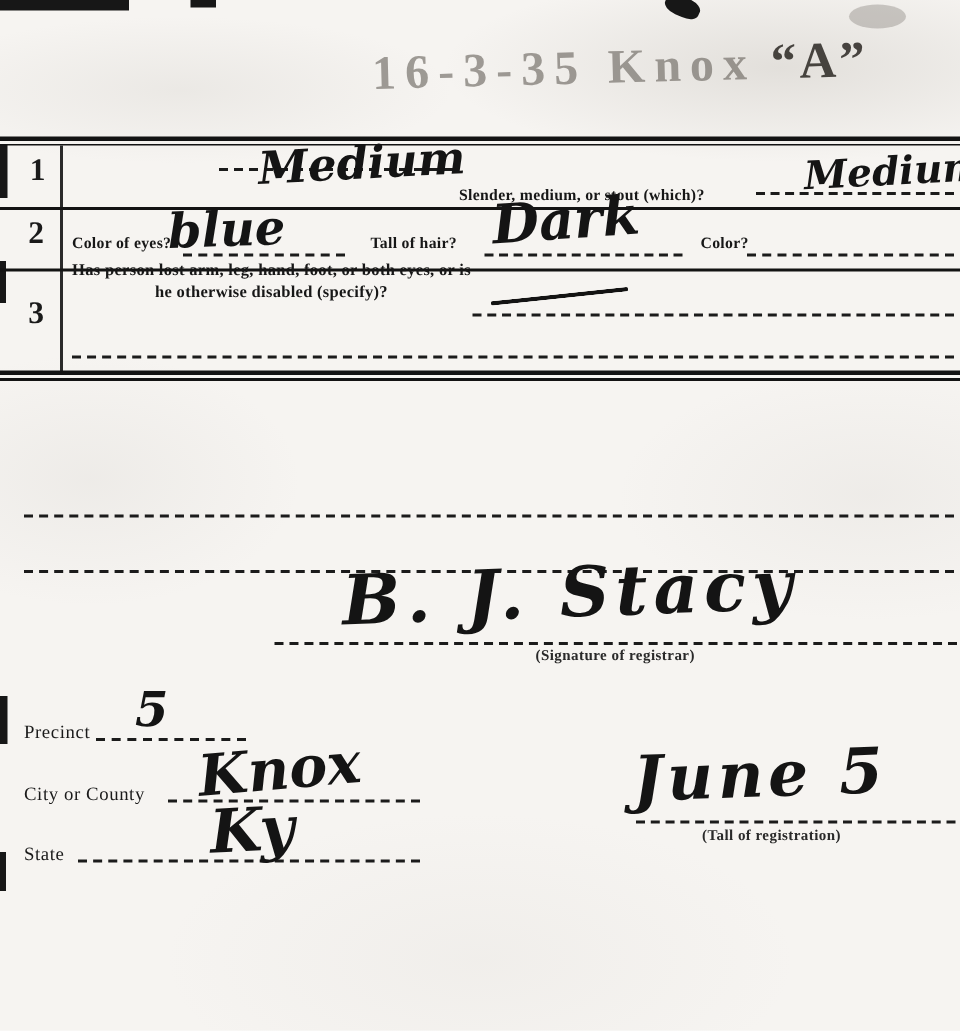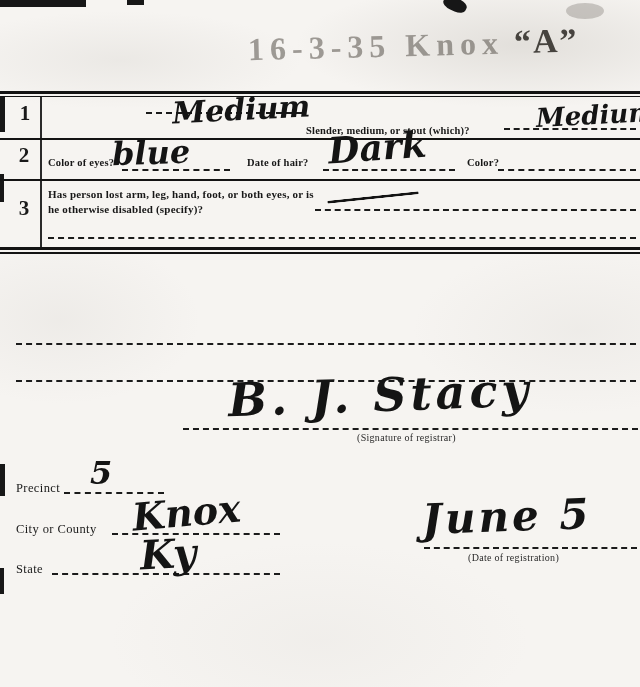--- a/index.html
+++ b/index.html
@@ -18,21 +18,21 @@
       #f6f4f1;
   }
   .abs{position:absolute;}
   
   .ptext{font-weight:bold;color:#171717;}
   .lbl-sm{font-size:9.5px;line-height:1.4;letter-spacing:.2px;}
   .lbl{font-size:10.5px;white-space:nowrap;letter-spacing:.2px;}
   .lbl-md{font-size:11px;line-height:1.4;letter-spacing:.2px;}
   .rownum{font-size:21px;font-weight:bold;width:22px;text-align:center;}
   .title{font-size:17px;font-weight:bold;letter-spacing:1.4px;}
-  .caption{font-size:10px;font-weight:normal;letter-spacing:.3px;color:#2a2a2a;}
+  .caption{font-size:10px;font-weight:bold;letter-spacing:.3px;color:#2a2a2a;}
   .fieldlbl{font-size:12.5px;font-weight:normal;letter-spacing:.4px;}
   
   .dl{height:0;border-bottom:2px dashed #1b1b1b;}
   .hline{left:0;right:0;background:#131313;}
   .vline{width:2px;background:#2a2a2a;}
   
   .hw{
     font-family:"DejaVu Serif",serif;
     font-style:italic;font-weight:bold;
     color:#141414;white-space:nowrap;
@@ -80,28 +80,28 @@
   <div class="abs dl" style="left:146px;top:112px;width:156px;"></div>
   <div class="abs hw" style="left:172px;top:92px;font-size:30px;transform:rotate(-3deg);">Medium</div>
   <div class="abs ptext lbl" style="left:306px;top:125px;">Slender, medium, or stout (which)?</div>
   <div class="abs dl" style="left:504px;top:128px;width:132px;"></div>
   <div class="abs hw" style="left:536px;top:100px;font-size:26px;transform:rotate(-3deg);">Medium</div>
 
   <div class="abs rownum" style="left:13px;top:143px;">2</div>
   <div class="abs ptext lbl" style="left:48px;top:157px;">Color of eyes?</div>
   <div class="abs dl" style="left:122px;top:169px;width:108px;"></div>
   <div class="abs hw" style="left:112px;top:134px;font-size:32px;transform:rotate(-2deg);">blue</div>
-  <div class="abs ptext lbl" style="left:247px;top:157px;">Date of hair?</div>
+  <div class="abs ptext lbl" style="left:247px;top:157px;">Tall of hair?</div>
   <div class="abs dl" style="left:323px;top:169px;width:132px;"></div>
   <div class="abs hw" style="left:328px;top:126px;font-size:36px;transform:rotate(-4deg);">Dark</div>
   <div class="abs ptext lbl" style="left:467px;top:157px;">Color?</div>
   <div class="abs dl" style="left:498px;top:169px;width:138px;"></div>
 
   <div class="abs rownum" style="left:13px;top:196px;">3</div>
-  <div class="abs ptext lbl-md" style="left:48px;top:187px;width:266px;">Has person lost arm, leg, hand, foot, or both eyes, or is he otherwise disabled (specify)?</div>
+  <div class="abs ptext lbl-md" style="left:48px;top:173px;width:266px;text-align:center;">Has person lost arm, leg, hand, foot, or both eyes, or is he otherwise disabled (specify)?</div>
   <div class="abs dl" style="left:315px;top:209px;width:321px;"></div>
   <div class="abs dash-stroke" style="left:327px;top:196px;"></div>
   <div class="abs dl" style="left:48px;top:237px;width:588px;"></div>
 
 
   <div class="abs dl" style="left:16px;top:343px;width:620px;"></div>
   <div class="abs dl" style="left:16px;top:380px;width:620px;"></div>
 
   <div class="abs dl" style="left:183px;top:428px;width:455px;"></div>
   <div class="abs hw" style="left:228px;top:368px;font-size:46px;letter-spacing:4px;transform:rotate(-2deg);">B. J. Stacy</div>
@@ -114,15 +114,15 @@
   <div class="abs fieldlbl" style="left:16px;top:522px;">City or County</div>
   <div class="abs dl" style="left:112px;top:533px;width:168px;"></div>
   <div class="abs hw" style="left:132px;top:490px;font-size:38px;transform:rotate(-5deg);">Knox</div>
 
   <div class="abs fieldlbl" style="left:16px;top:562px;">State</div>
   <div class="abs dl" style="left:52px;top:573px;width:228px;"></div>
   <div class="abs hw" style="left:140px;top:530px;font-size:40px;transform:rotate(-3deg);">Ky</div>
 
   <div class="abs hw" style="left:422px;top:492px;font-size:42px;letter-spacing:3px;transform:rotate(-2deg);">June 5</div>
   <div class="abs dl" style="left:424px;top:547px;width:213px;"></div>
-  <div class="abs caption" style="left:468px;top:552px;">(Date of registration)</div>
+  <div class="abs caption" style="left:468px;top:552px;">(Tall of registration)</div>
 
 </div>
 
 </body></html>

